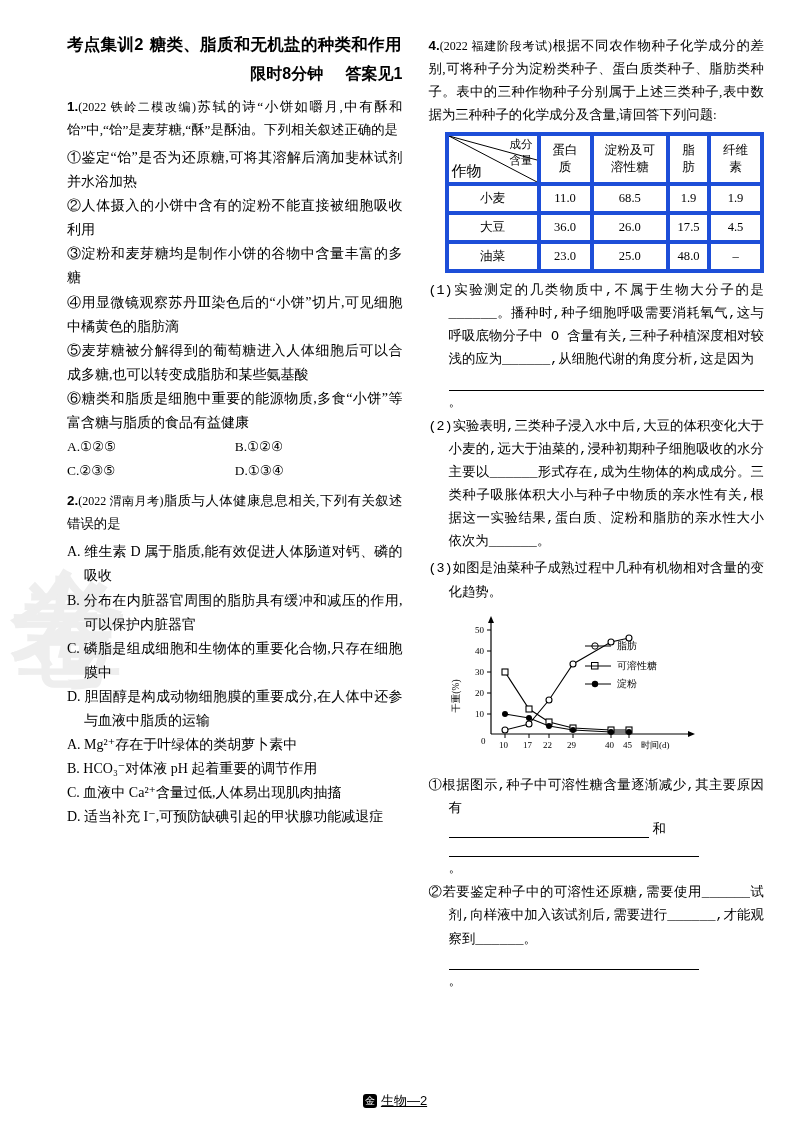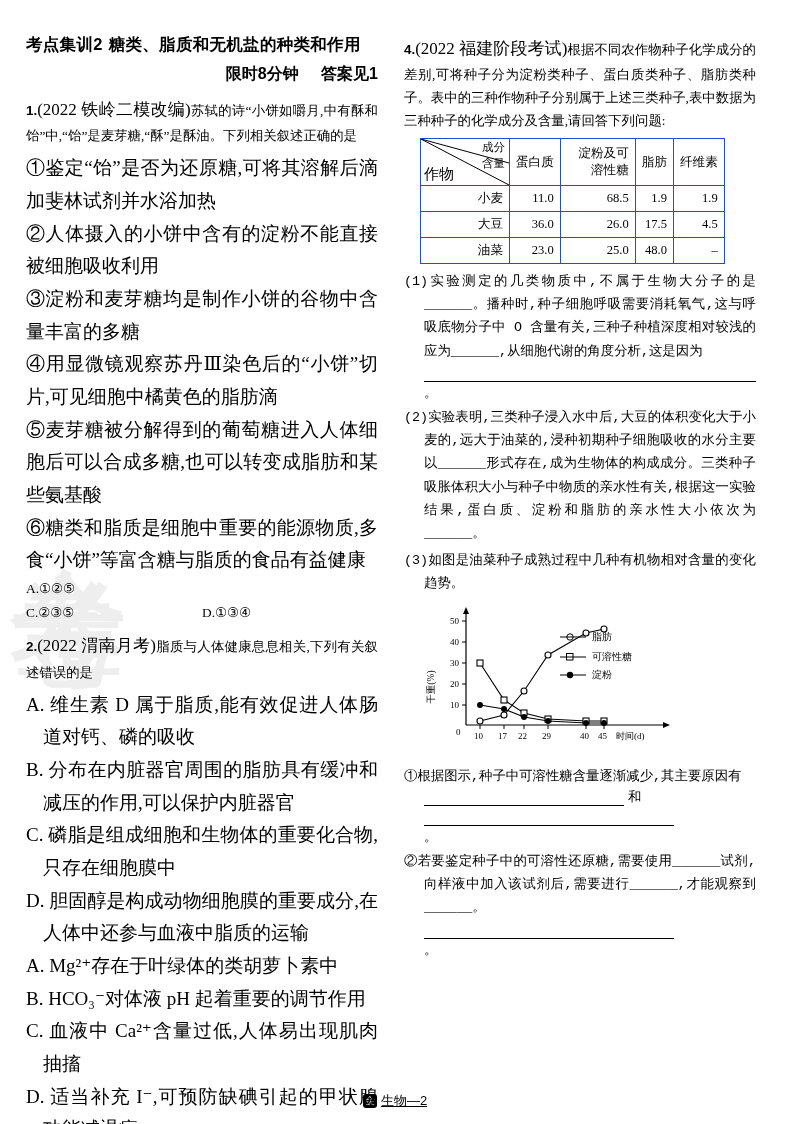--- a/index.html
+++ b/index.html
@@ -14,20 +14,21 @@
   .page {
     position: relative;
     width: 790px; height: 1124px;
     box-sizing: border-box;
     padding: 34px 26px 0 26px;
   }
   .cols {
     display: flex;
     gap: 26px;
     height: 1030px;
+    margin-left: 41px;
   }
   .col { width: 352px; position: relative; }
   .col.right { width: 352px; }
 
   
   .hdr {
     font-size: 16.5px;
     font-weight: bold;
     letter-spacing: .3px;
     margin-bottom: 8px;
@@ -43,23 +44,23 @@
   }
   .hdr-meta .limit { margin-right: 18px; }
 
   .q {
     font-size: 13.4px;
     line-height: 1.72;
     text-align: justify;
     margin-bottom: 5px;
   }
   .q .num { font-weight: bold; font-family:"Liberation Sans",sans-serif; }
-  .src { font-size: 17px; }
+  .src { font-size: 12px; }
   .item {
-    font-size: 19px;
+    font-size: 14px;
     line-height: 1.72;
     text-align: justify;
     padding-left: 0;
   }
   .item.hang { padding-left: 17px; text-indent: -17px; }
   .opts-2col {
     display: flex;
     font-size: 13.4px;
     line-height: 1.8;
   }
@@ -68,23 +69,23 @@
   .blank-line { display:inline-block; border-bottom:1px solid #000; height:.95em; vertical-align:-2px; }
 
   
   table.chem {
     border-collapse: collapse;
     margin: 6px 0 6px 16px;
     font-size: 12.6px;
     font-family: "Liberation Serif", serif;
   }
   table.chem td, table.chem th {
-    border: 1px solid #1d4ed8;
+    border: 4px solid #1d4ed8;
     padding: 4px 6px;
-    text-align: right;
+    text-align: center;
     font-weight: normal;
   }
   .corner {
     position: relative;
     width: 88px; height: 46px;
     padding: 0 !important;
     overflow: hidden;
   }
   .corner .diag {
     position: absolute; left:0; top:0; width:100%; height:100%;
@@ -151,20 +152,21 @@
         <span class="num">1.</span><span class="src">(2022 铁岭二模改编)</span><span>苏轼的诗“小饼如嚼月,中有酥和饴”中,“饴”是麦芽糖,“酥”是酥油。下列相关叙述正确的是</span>
       </div>
       <div class="item">①鉴定“饴”是否为还原糖,可将其溶解后滴加斐林试剂并水浴加热</div>
       <div class="item">②人体摄入的小饼中含有的淀粉不能直接被细胞吸收利用</div>
       <div class="item">③淀粉和麦芽糖均是制作小饼的谷物中含量丰富的多糖</div>
       <div class="item">④用显微镜观察苏丹Ⅲ染色后的“小饼”切片,可见细胞中橘黄色的脂肪滴</div>
       <div class="item">⑤麦芽糖被分解得到的葡萄糖进入人体细胞后可以合成多糖,也可以转变成脂肪和某些氨基酸</div>
       <div class="item">⑥糖类和脂质是细胞中重要的能源物质,多食“小饼”等富含糖与脂质的食品有益健康</div>
       <div class="opts-2col">
         <div>A.①②⑤</div>
+        <div>B.①②④</div>
       </div>
       <div class="opts-2col">
         <div>C.②③⑤</div>
         <div>D.①③④</div>
       </div>
 
       <div class="q" style="margin-top:6px">
         <span class="num">2.</span><span class="src">(2022 渭南月考)</span><span>脂质与人体健康息息相关,下列有关叙述错误的是</span>
       </div>
       <div class="item hang">A. 维生素 D 属于脂质,能有效促进人体肠道对钙、磷的吸收</div>

